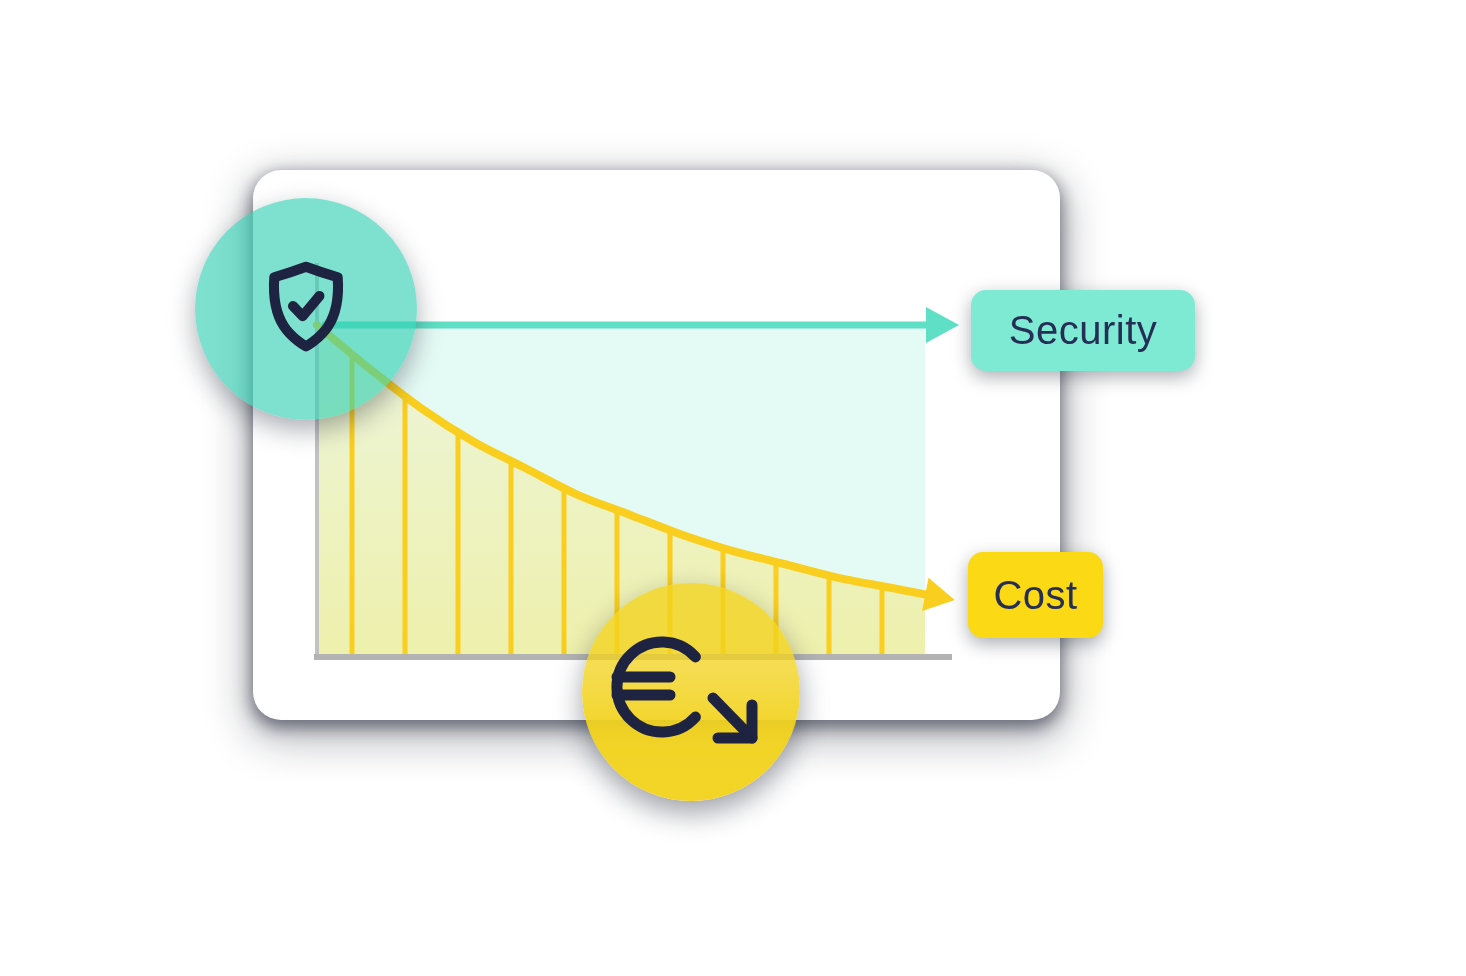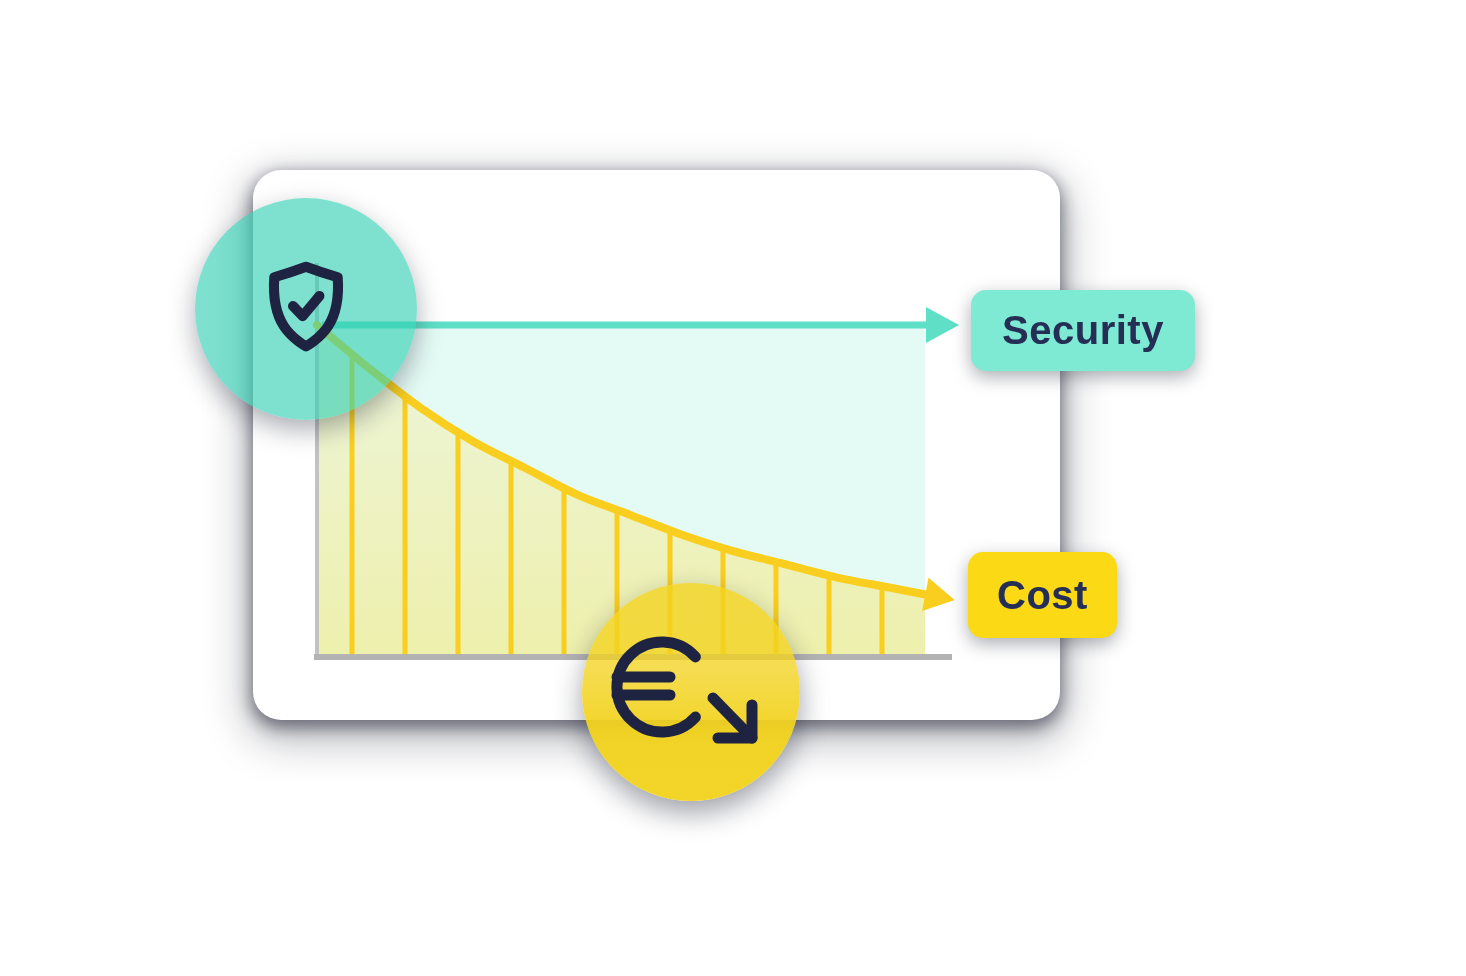--- a/index.html
+++ b/index.html
@@ -18,25 +18,25 @@
     left:195px;top:198px;width:222px;height:222px;
     box-shadow:0 10px 26px rgba(18,22,41,0.35);
   }
   .badge-circle.yellow{
     left:582px;top:583px;width:218px;height:218px;
     box-shadow:0 12px 28px rgba(18,22,41,0.40);
   }
   .badge-circle svg{position:absolute;left:0;top:0;}
   .pill{
     position:absolute;display:flex;align-items:center;justify-content:center;
-    font-weight:700;font-size:40px;letter-spacing:0.5px;border-radius:15px;
+    font-weight:400;font-size:40px;letter-spacing:0.5px;border-radius:15px;
     box-shadow:0 6px 18px rgba(18,22,41,0.35);
   }
   .pill.security{left:971px;top:290px;width:224px;height:81px;}
-  .pill.cost{left:968px;top:552px;width:149px;height:86px;}
+  .pill.cost{left:968px;top:552px;width:135px;height:86px;}
 </style>
 </head>
 <body>
 
 <div class="stage">
 
   <div class="card" style="background: rgb(255, 255, 255);"></div>
 
   <svg class="chart-svg" width="1466" height="976" viewBox="0 0 1466 976" id="chartSvg">
       <defs>

